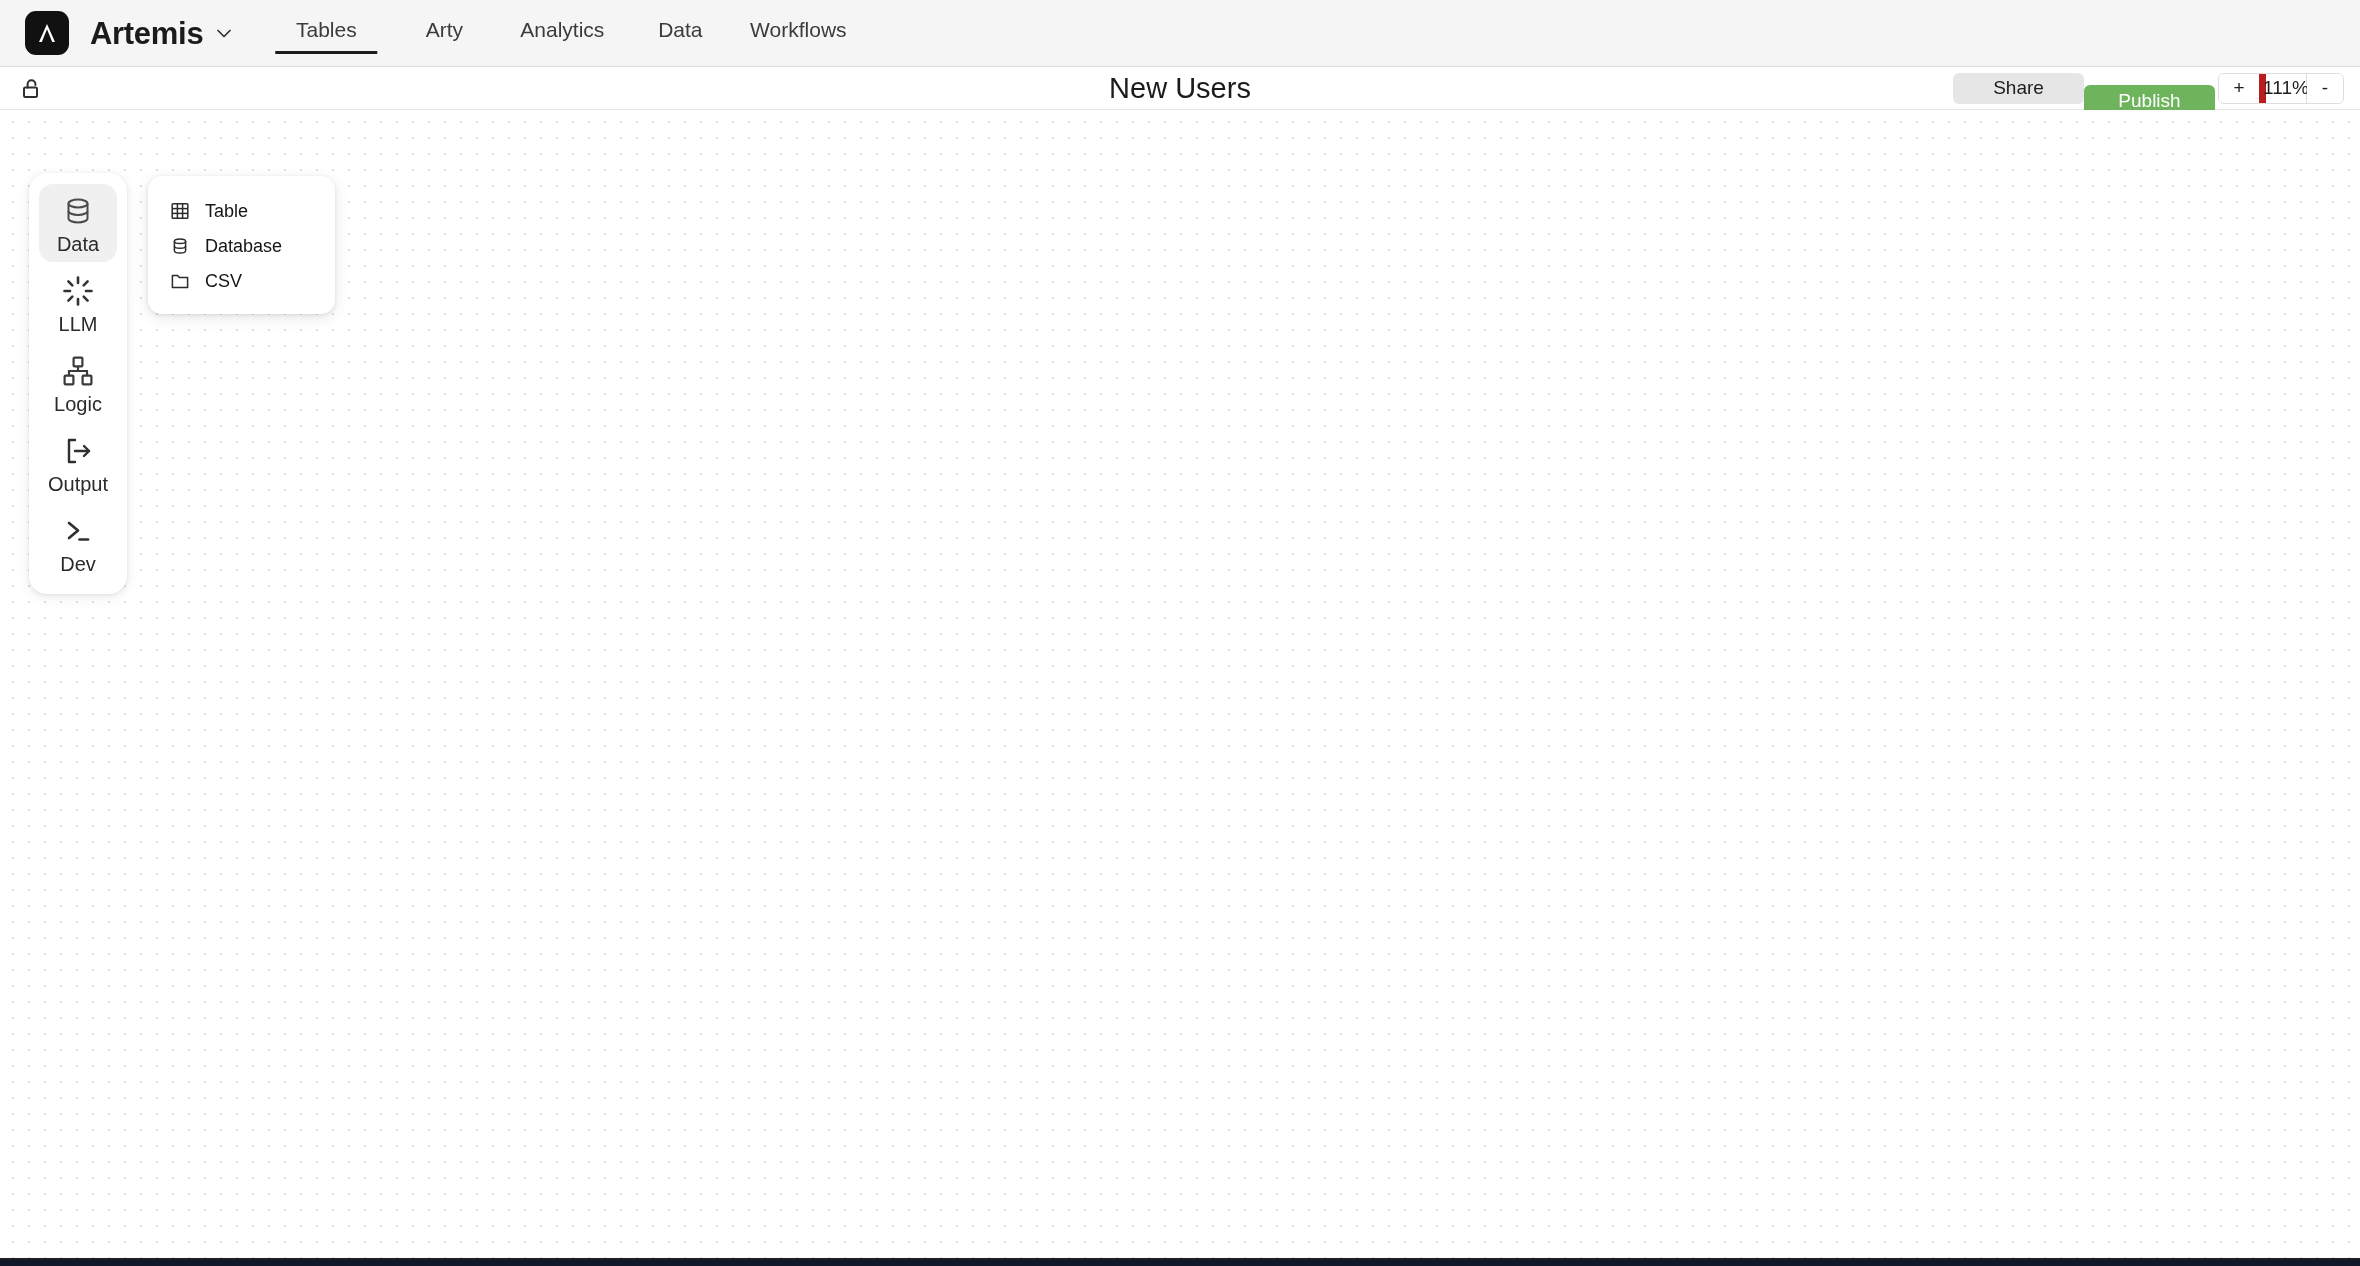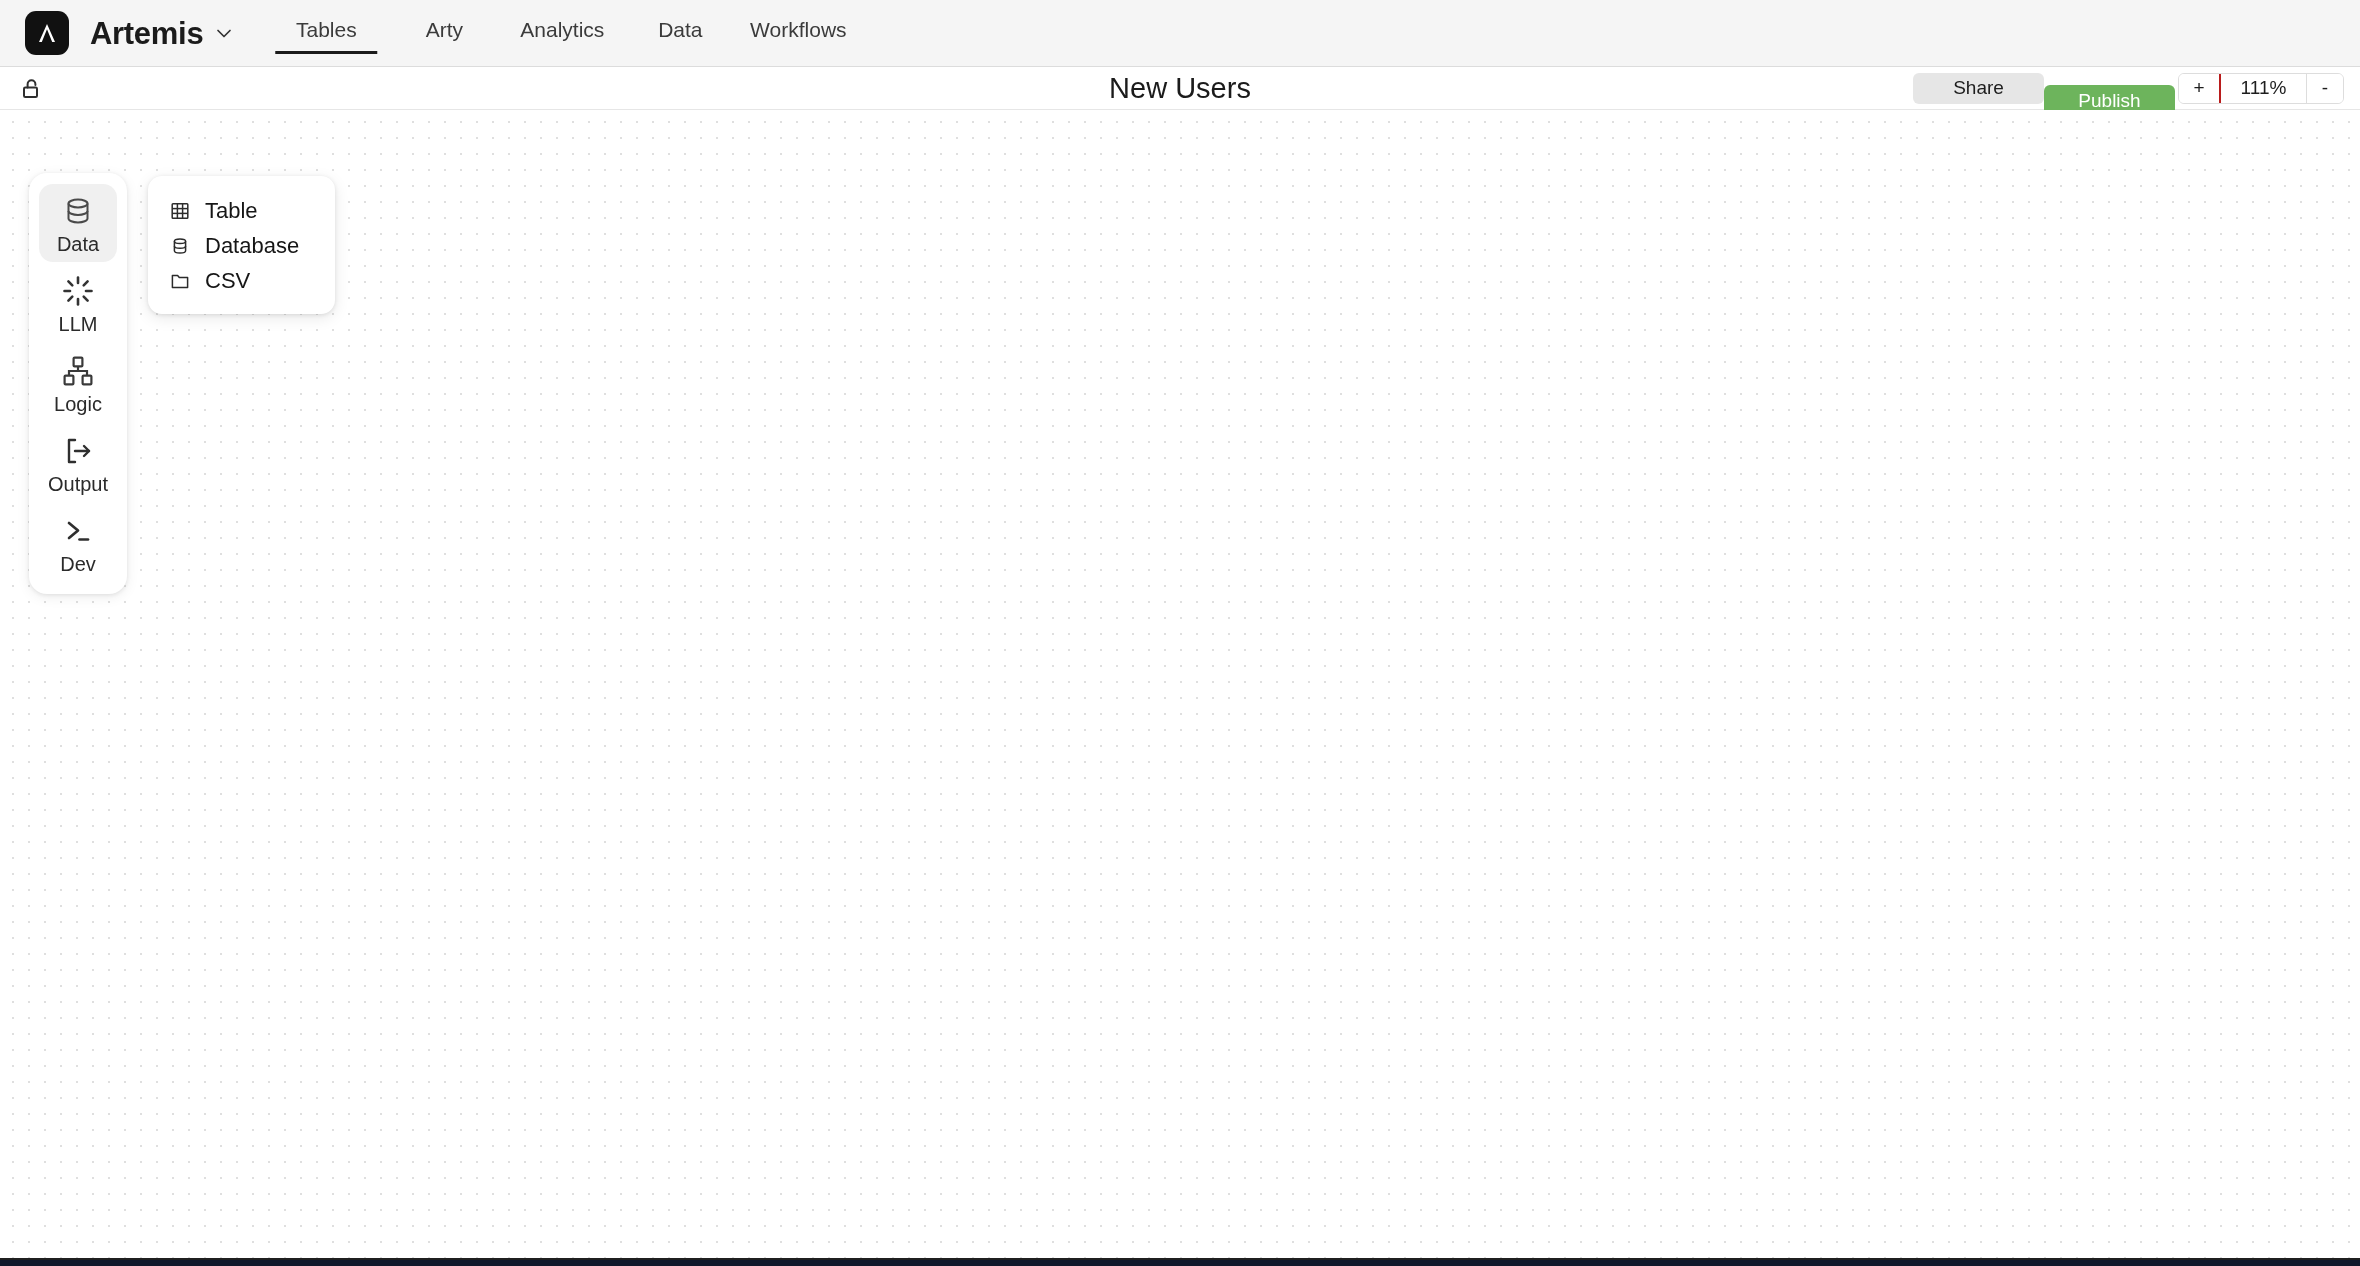--- a/index.html
+++ b/index.html
@@ -178,21 +178,21 @@
   }
   .zoomgroup > div {
     display: flex;
     align-items: center;
     justify-content: center;
     font-size: 19px;
     color: #1d1d1d;
     background: #ffffff;
   }
   .zoom-in  { width: 40px; cursor: pointer; }
-  .zoom-lvl { width: 88px; border-left: 2px solid #b91c1c; border-right: 1px solid #dddddd; }
+  .zoom-lvl { width: 48px; border-left: 7px solid #b91c1c; border-right: 1px solid #dddddd; }
   .zoom-out { width: 36px; cursor: pointer; }
 
   
   .canvas {
     position: absolute;
     left: 0; top: 110px;
     width: 2360px;
     height: 1148px;
     background-color: #ffffff;
     background-image: radial-gradient(#dfdfdf 1.1px, transparent 1.2px);
@@ -272,21 +272,21 @@
     width: 22px;
     height: 22px;
     display: flex;
     align-items: center;
     justify-content: center;
     flex: 0 0 auto;
   }
 
   .dropdown-label {
     margin-left: 14px;
-    font-size: 22px;
+    font-size: 18px;
     color: #161616;
     line-height: 1;
   }
 </style>
 </head>
 <body>
 
 <div id="app">
 
   <div class="topbar">

